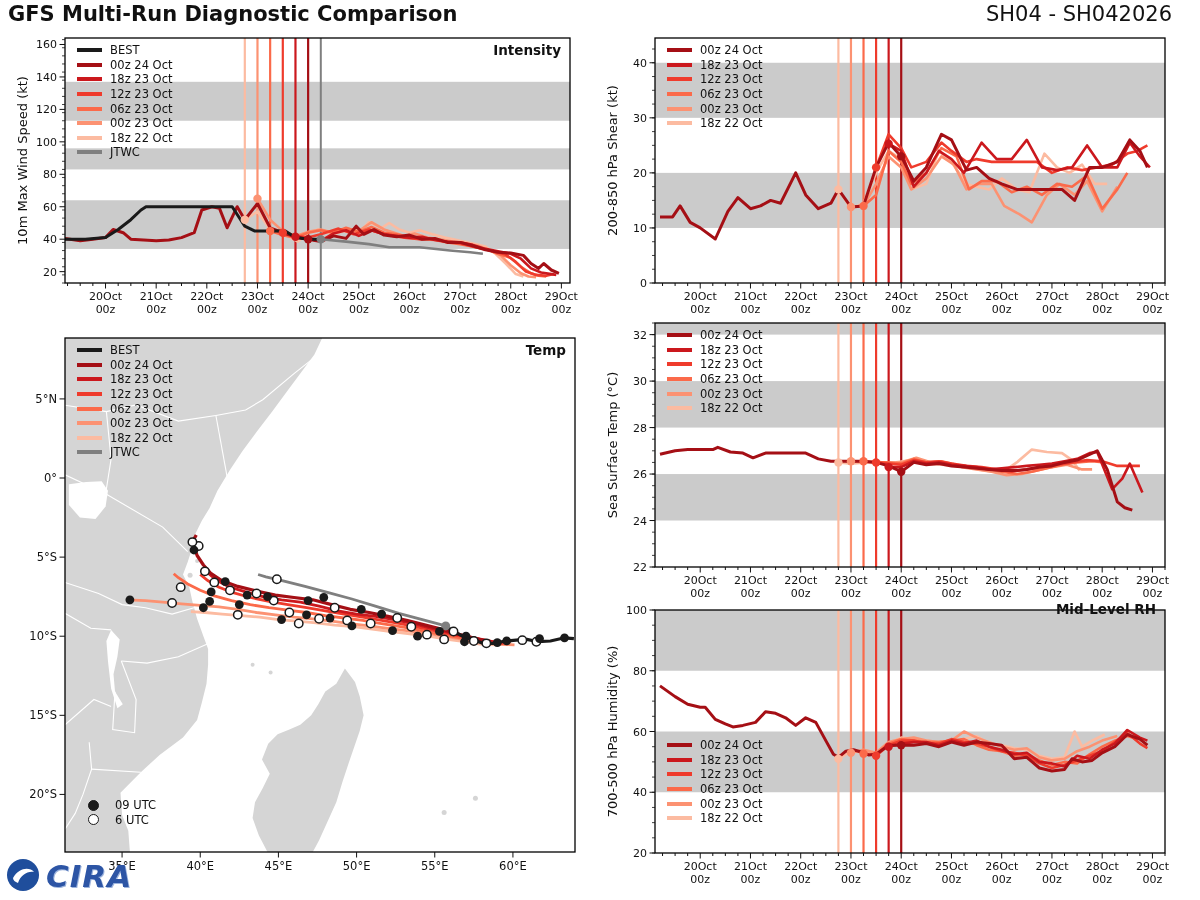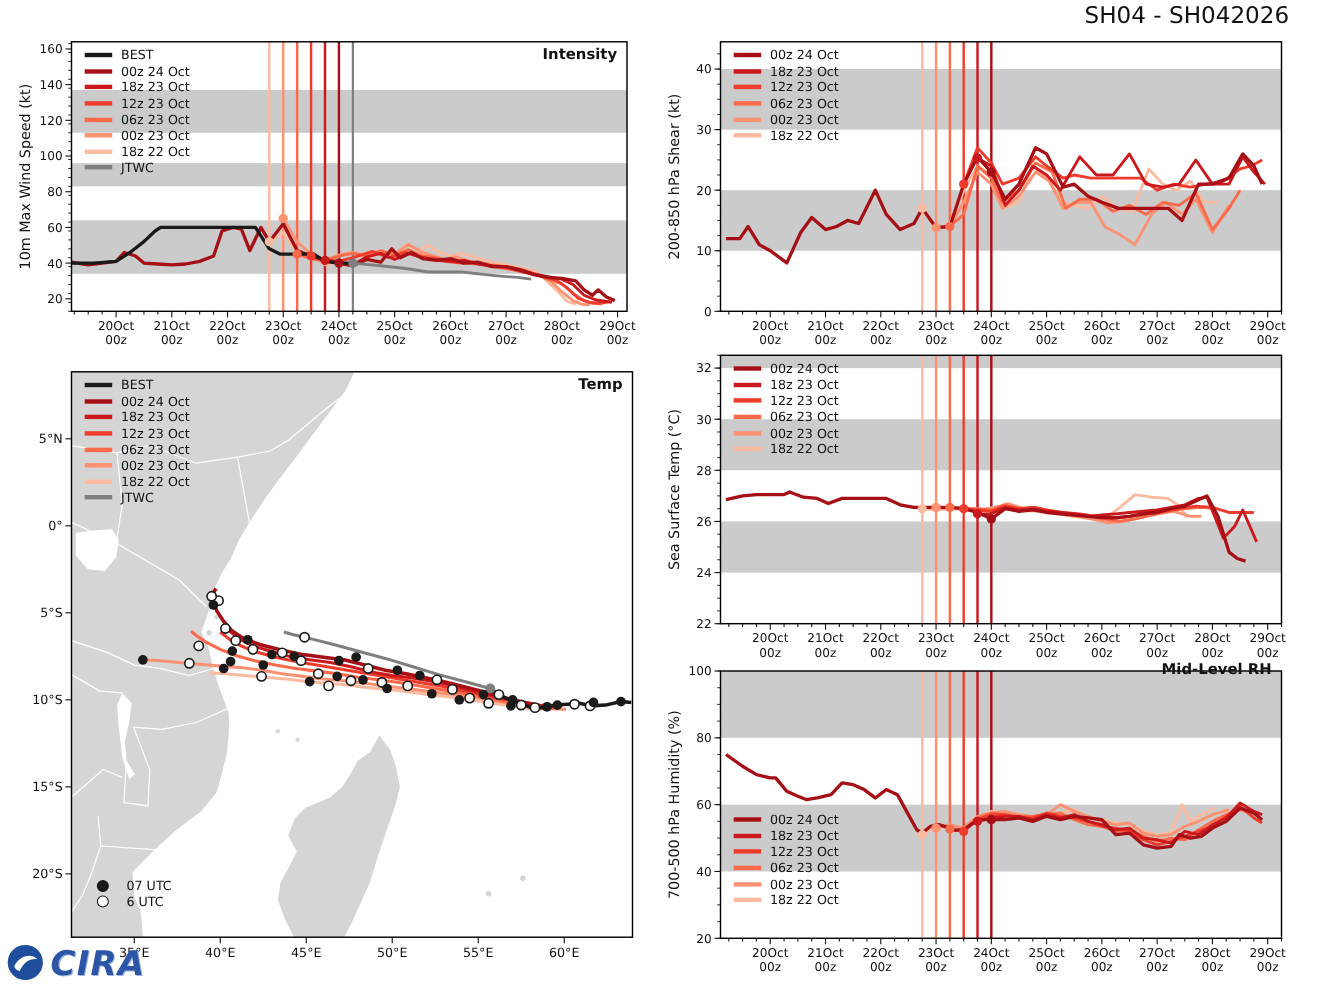--- a/index.html
+++ b/index.html
@@ -14,20 +14,21 @@
   .legend-swatch{width:25px;height:4px;margin-right:8px;flex:none;}
   .legend-dot{width:9px;height:9px;border-radius:50%;margin:0 16px 0 8px;flex:none;}
   .logo-wrap{position:absolute;left:6px;top:858px;display:flex;align-items:flex-start;}
   .cira-text{font-size:31px;font-weight:bold;font-style:italic;color:#2d55a5;
              letter-spacing:1px;margin-left:6px;text-shadow:1px 1px 0 #9db4dd;}
 </style>
 </head>
 <body>
 
 <div id="fig">
+  <div class="main-title">GFS Multi-Run Diagnostic Comparison</div>
   <div class="storm-id">SH04 - SH042026</div>
   <svg id="main-svg" width="1200" height="900">
       <g>
         <rect x="65" y="200.25165562913907" width="505" height="48.67549668874173" fill="#cbcbcb"></rect>
         <rect x="65" y="148.33112582781456" width="505" height="21.092715231788077" fill="#cbcbcb"></rect>
         <rect x="65" y="81.80794701986756" width="505" height="38.94039735099335" fill="#cbcbcb"></rect>
         <line x1="244.81444332998998" x2="244.81444332998998" y1="38" y2="283" stroke="#fcbba1" stroke-width="2.2"></line>
         <line x1="257.4774322968907" x2="257.4774322968907" y1="38" y2="283" stroke="#fc9272" stroke-width="2.2"></line>
         <line x1="270.1404212637914" x2="270.1404212637914" y1="38" y2="283" stroke="#fb6a4a" stroke-width="2.2"></line>
         <line x1="282.80341023069207" x2="282.80341023069207" y1="38" y2="283" stroke="#ef3b2c" stroke-width="2.2"></line>
@@ -813,20 +814,20 @@
         <span>18z 22 Oct</span>
       </div>
       <div class="legend-row">
         <div class="legend-swatch" style="background: rgb(127, 127, 127);"></div>
         <span>JTWC</span>
       </div>
     </div>
     <div class="legend" style="left: 80px; top: 798px;">
       <div class="legend-row">
         <div class="legend-dot" style="background: rgb(26, 26, 26); border: 1.6px solid rgb(26, 26, 26);"></div>
-        <span>07 UTC</span>
+        <span>09 UTC</span>
       </div>
       <div class="legend-row">
         <div class="legend-dot" style="background: rgb(255, 255, 255); border: 1.6px solid rgb(26, 26, 26);"></div>
         <span>6 UTC</span>
       </div>
     </div>
   </div>
 
 </body></html>

